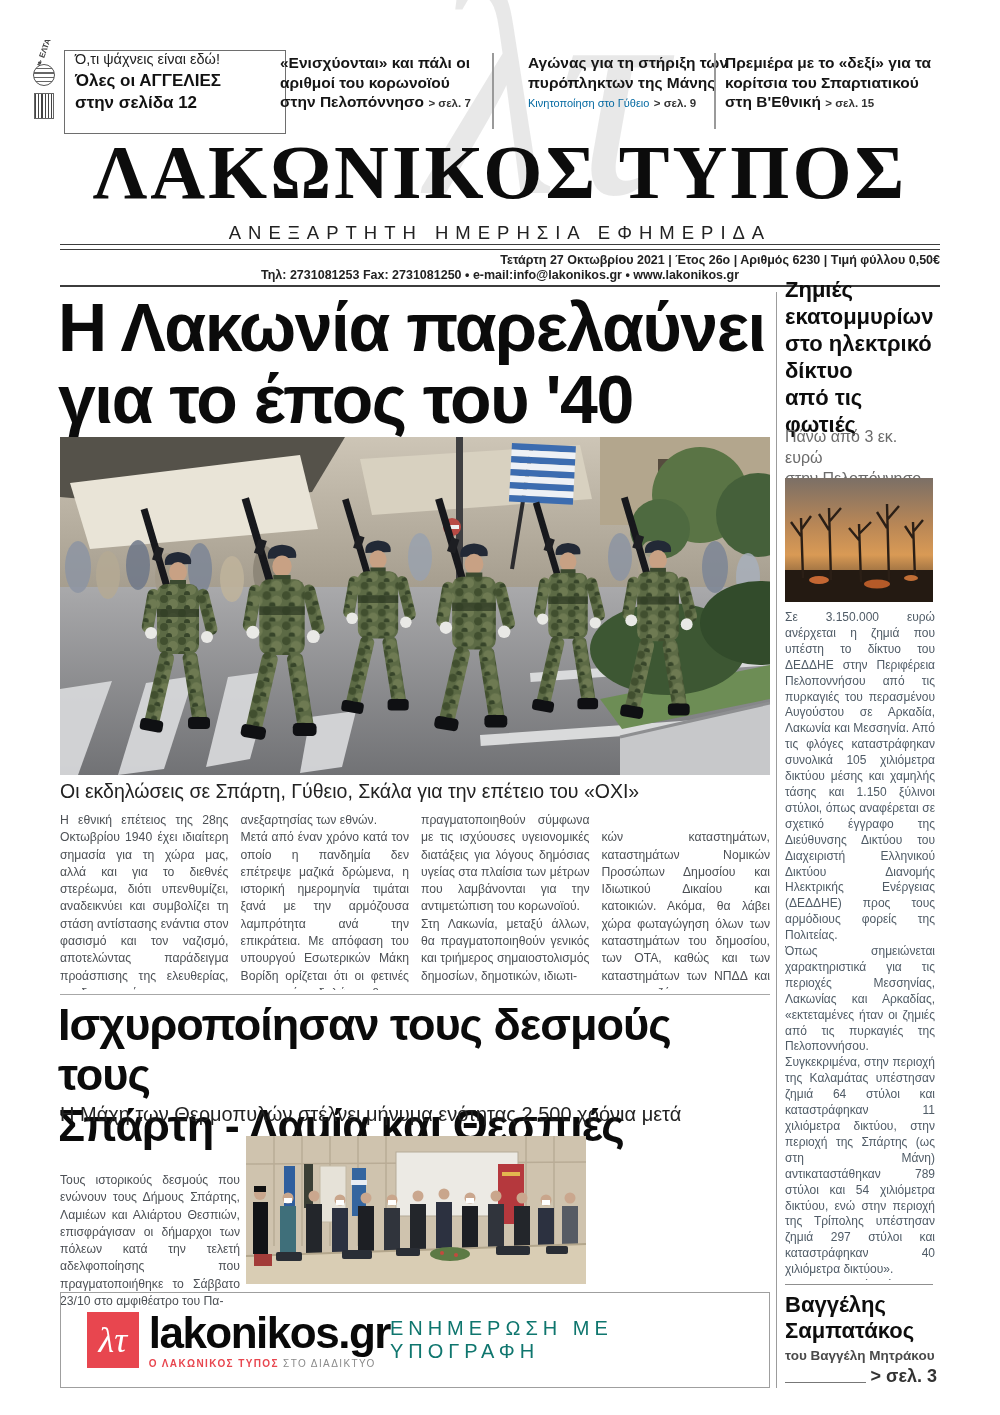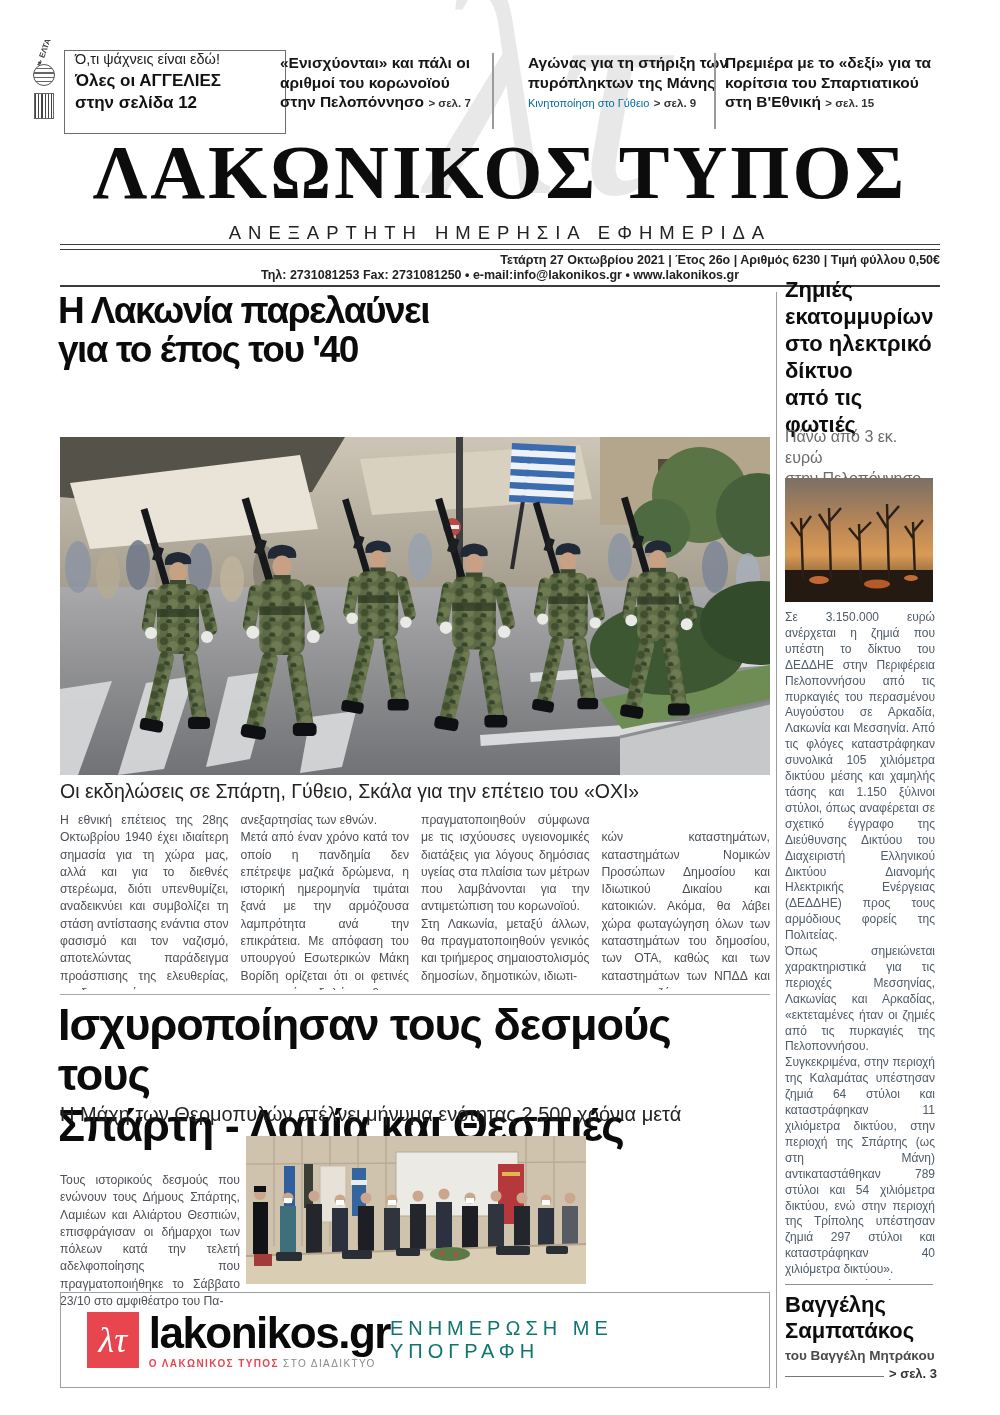--- a/index.html
+++ b/index.html
@@ -27,21 +27,21 @@
   .mast-title{left:60px;top:134px;width:880px;text-align:center;
               font-family:"Liberation Serif", serif;font-weight:bold;font-size:76px;
               letter-spacing:3px;color:#0c0c0c;line-height:1;}
   .mast-sub{left:60px;top:222px;width:880px;text-align:center;font-size:18.5px;
             letter-spacing:7px;color:#222;}
   .rule-double{left:60px;top:244px;width:880px;height:4px;border-top:1.6px solid #3c3c3c;border-bottom:1.6px solid #3c3c3c;}
   .dateline{left:60px;top:253px;width:880px;text-align:right;font-size:12.5px;font-weight:bold;color:#222;}
   .contact{left:60px;top:268px;width:880px;text-align:center;font-size:12.5px;font-weight:bold;color:#222;}
   .rule-single{left:60px;top:285px;width:880px;height:1.6px;background:#3c3c3c;}
   
-  .h-lead{left:58px;top:291px;width:714px;font-size:37px;font-weight:bold;line-height:1.06;
+  .h-lead{left:58px;top:291px;width:714px;font-size:68px;font-weight:bold;line-height:1.06;
           letter-spacing:-1.5px;color:#0b0b0b;white-space:pre-line;}
   .main-rule{left:776px;top:292px;width:1px;height:1096px;background:#9c9c9c;}
   .photo{overflow:hidden;background:#ddd;}
   .lead-photo{left:60px;top:437px;width:710px;height:338px;}
   .caption{left:60px;top:780px;width:710px;font-size:19.5px;color:#222;}
   .cols{left:60px;top:812px;width:710px;height:178px;display:flex;gap:12px;}
   .col{flex:1;font-size:12.2px;line-height:17.3px;text-align:justify;color:#4c5055;white-space:pre-line;overflow:hidden;}
   .cont{font-size:12.2px;color:#4c5055;text-align:right;margin-top:2px;white-space:normal;}
   .rule-cols{left:60px;top:994px;width:710px;height:1px;background:#a7a7a7;}
   
@@ -69,21 +69,21 @@
   .sb-subhead{left:785px;top:426px;width:152px;font-size:16px;line-height:21px;color:#6b6b6b;white-space:pre-line;}
   .sb-photo{left:785px;top:478px;width:148px;height:124px;}
   .sb-body{left:785px;top:610px;width:150px;max-height:670px;overflow:hidden;
            font-size:12px;line-height:15.9px;text-align:justify;color:#4f5b66;white-space:pre-line;}
   .sb-div{left:785px;top:1284px;width:148px;height:1.4px;background:#8f8f8f;}
   .sb-author{left:785px;top:1292px;width:152px;font-size:22px;font-weight:bold;line-height:26px;
              color:#0d0d0d;white-space:pre-line;}
   .sb-byline{left:785px;top:1348px;width:152px;font-size:13.5px;font-weight:bold;color:#4a4a4a;}
   .sb-ref{left:785px;top:1366px;width:152px;display:flex;align-items:flex-end;}
   .sb-ref .ln{flex:1;border-bottom:1.6px solid #777;margin-bottom:4px;}
-  .sb-ref .tx{font-size:13px;font-weight:bold;color:#333;margin-left:5px;}
+  .sb-ref .tx{font-size:18px;font-weight:bold;color:#333;margin-left:5px;}
   svg{display:block;}
 </style>
 </head>
 <body>
 
 <div class="page">
 
   <div class="watermark" style="left:428px;top:-58px;font-size:300px;">λτ</div>
 
   <div class="abs postal">

